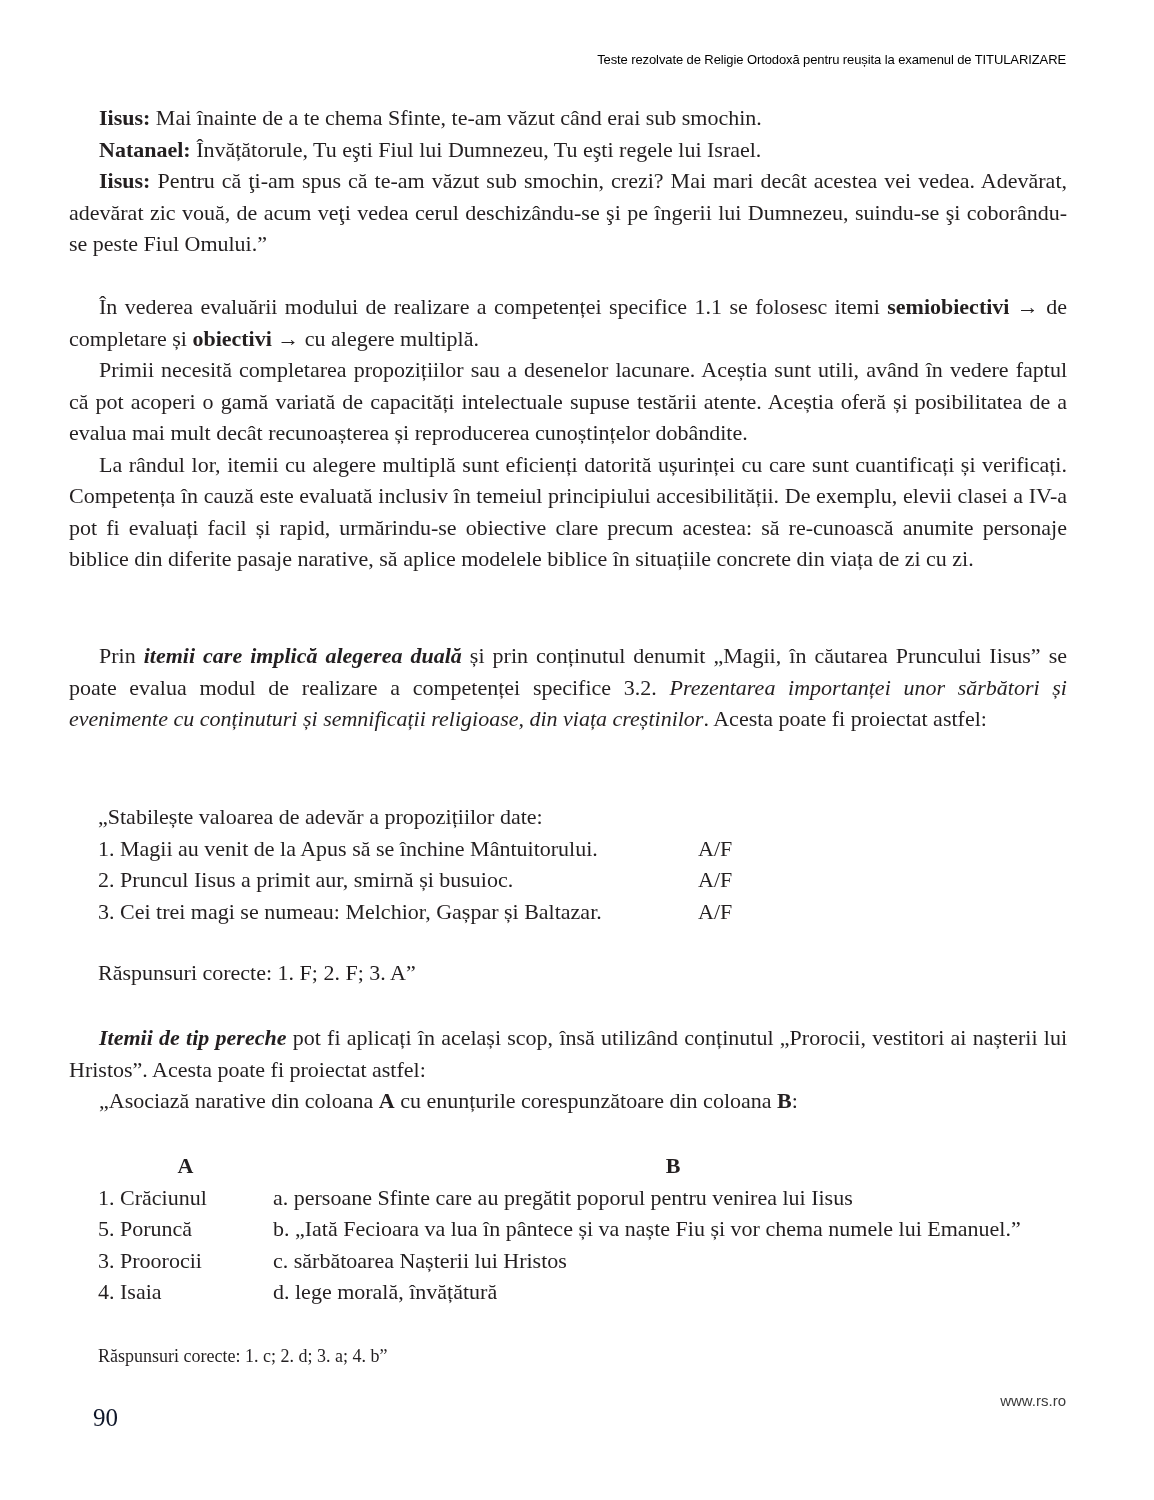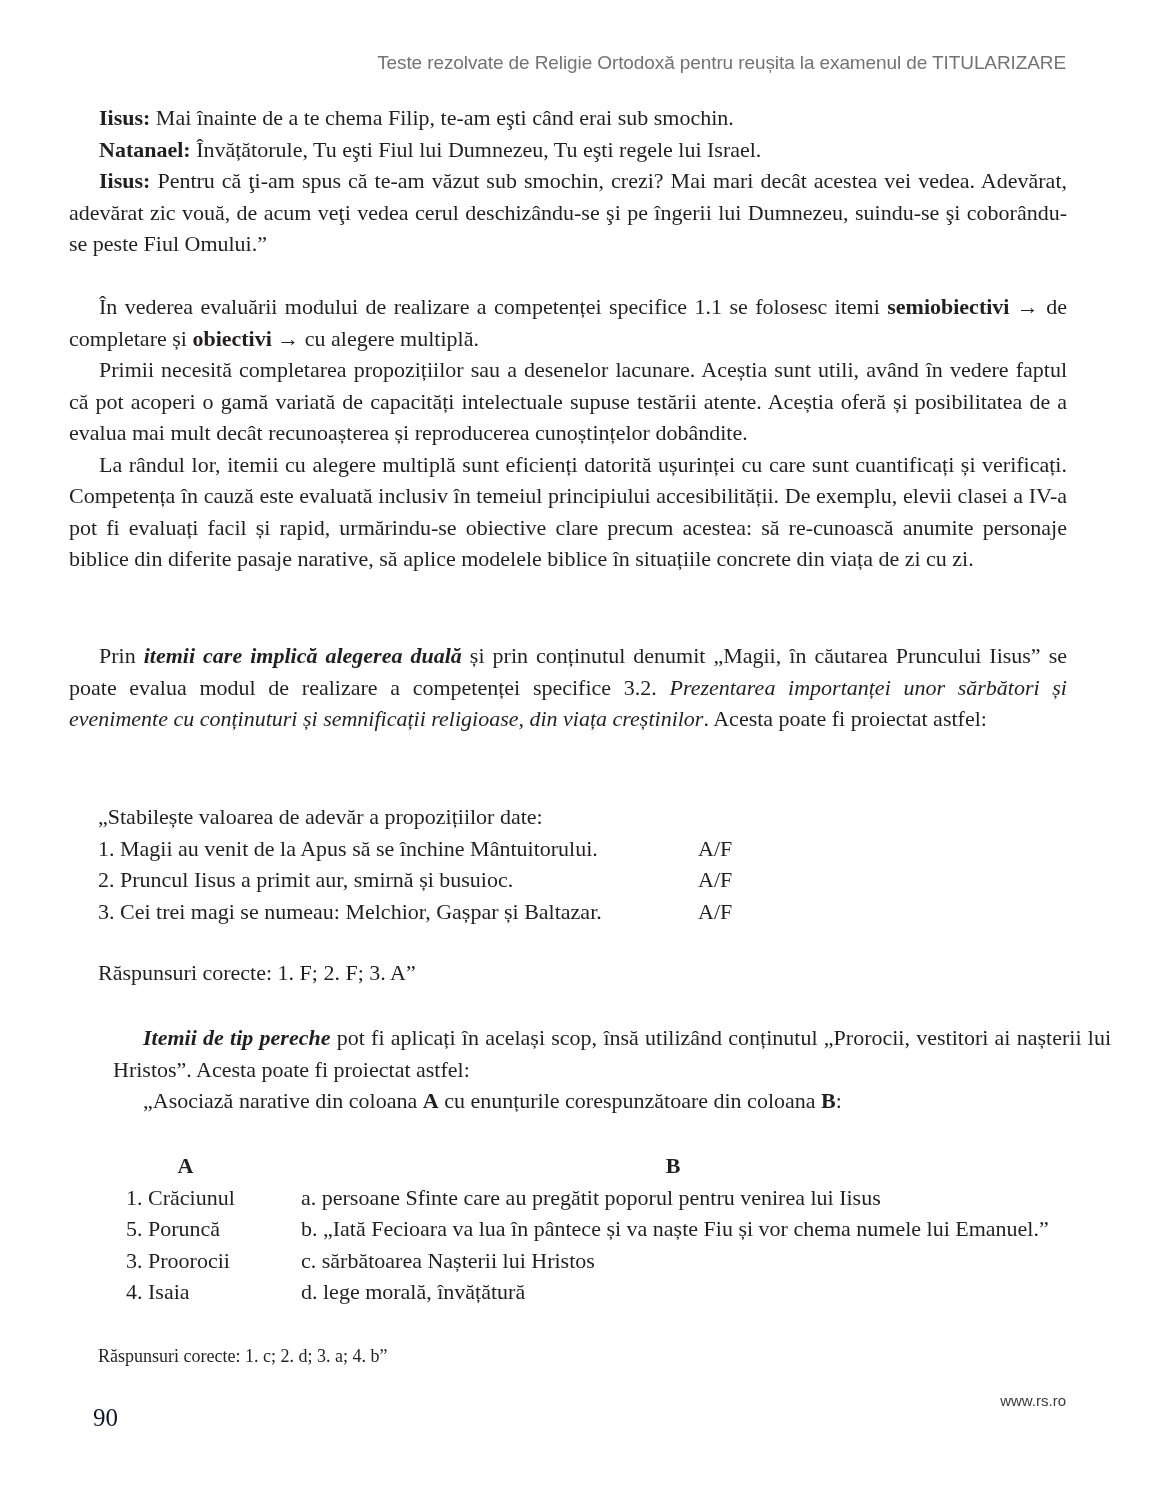--- a/index.html
+++ b/index.html
@@ -4,63 +4,63 @@
 <style>
   html, body { margin: 0; padding: 0; background: #ffffff; }
   body {
     width: 1154px; height: 1500px; position: relative; overflow: hidden;
     color: #231f20;
     font-family: "Liberation Serif", "DejaVu Serif", serif;
   }
   .header {
     position: absolute; top: 52px; right: 88px;
     font-family: "Liberation Sans", "DejaVu Sans", sans-serif;
-    font-size: 19px; color: #737373; letter-spacing: -0.1px;
+    font-size: 13px; color: #000000; letter-spacing: -0.1px;
   }
   .body-text {
     position: absolute; left: 69px; width: 998px;
     font-size: 22px; line-height: 31.5px;
   }
   p { margin: 0; text-align: justify; }
   .ind { text-indent: 30px; }
   .block1 { top: 102px; }
   .block2 { top: 291px; }
   .block3 { top: 640px; }
   .tf { position: absolute; top: 801px; left: 98px; font-size: 22px; line-height: 31.5px; }
   .tf .row { display: flex; }
   .tf .stmt { width: 600px; }
   .ans1 { position: absolute; top: 960px; left: 98px; font-size: 22px; }
-  .block4 { top: 1022px; margin-left: 44px; }
+  .block4 { top: 1022px; }
   .match { position: absolute; top: 1150px; left: 98px; font-size: 22px; line-height: 31.5px; }
   .match .hdr { display: flex; font-weight: bold; }
   .match .hdr .ha { width: 175px; text-align: center; padding-right: 0; }
   .match .hdr .hb { width: 800px; text-align: center; }
   .match .row { display: flex; }
-  .match .ca { width: 175px; margin-left: 28px; }
+  .match .ca { width: 175px; }
   .match .cb { }
   .ans2 { position: absolute; top: 1346px; left: 98px; font-size: 18px; }
   .site {
     position: absolute; top: 1392px; right: 88px;
     font-family: "Liberation Sans", "DejaVu Sans", sans-serif;
     font-size: 15px; color: #3a3a3a;
   }
   .pagenum {
     position: absolute; top: 1404px; left: 93px;
     font-family: "Liberation Serif", "DejaVu Serif", serif;
     font-size: 25px; color: #0f172a;
   }
   b { font-weight: bold; }
 </style>
 </head>
 <body>
 
 <div class="header">Teste rezolvate de Religie Ortodoxă pentru reușita la examenul de TITULARIZARE</div>
 
 <div class="body-text block1">
-  <p class="ind"><b>Iisus:</b><span> Mai înainte de a te chema Filip, te-am eşti când erai sub smochin.</span></p>
+  <p class="ind"><b>Iisus:</b><span> Mai înainte de a te chema Sfinte, te-am văzut când erai sub smochin.</span></p>
   <p class="ind"><b>Natanael:</b><span> Învățătorule, Tu eşti Fiul lui Dumnezeu, Tu eşti regele lui Israel.</span></p>
   <p class="ind"><b>Iisus:</b><span> Pentru că ţi-am spus că te-am văzut sub smochin, crezi? Mai mari decât acestea vei vedea. Adevărat, adevărat zic vouă, de acum veţi vedea cerul deschizându-se şi pe îngerii lui Dumnezeu, suindu-se şi coborându-se peste Fiul Omului.”</span></p>
 </div>
 
 <div class="body-text block2">
   <p class="ind"><span>În vederea evaluării modului de realizare a competenței specifice 1.1 se folosesc itemi </span><b>semiobiectivi</b><span> → de completare și </span><b>obiectivi</b><span> → cu alegere multiplă.</span></p>
   <p class="ind">Primii necesită completarea propozițiilor sau a desenelor lacunare. Aceștia sunt utili, având în vedere faptul că pot acoperi o gamă variată de capacități intelectuale supuse testării atente. Aceștia oferă și posibilitatea de a evalua mai mult decât recunoașterea și reproducerea cunoștințelor dobândite.</p>
   <p class="ind">La rândul lor, itemii cu alegere multiplă sunt eficienți datorită ușurinței cu care sunt cuantificați și verificați. Competența în cauză este evaluată inclusiv în temeiul principiului accesibilității. De exemplu, elevii clasei a IV-a pot fi evaluați facil și rapid, urmărindu-se obiective clare precum acestea: să re-cunoască anumite personaje biblice din diferite pasaje narative, să aplice modelele biblice în situațiile concrete din viața de zi cu zi.</p>
 </div>
 

